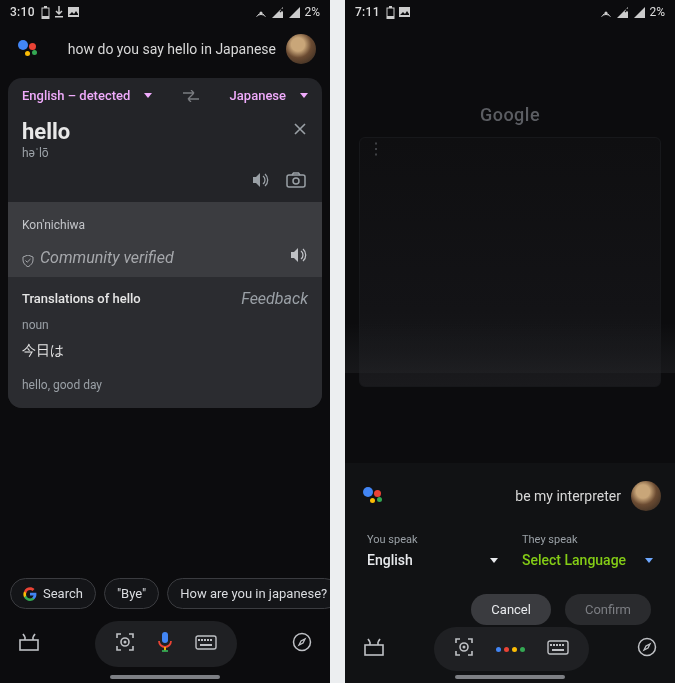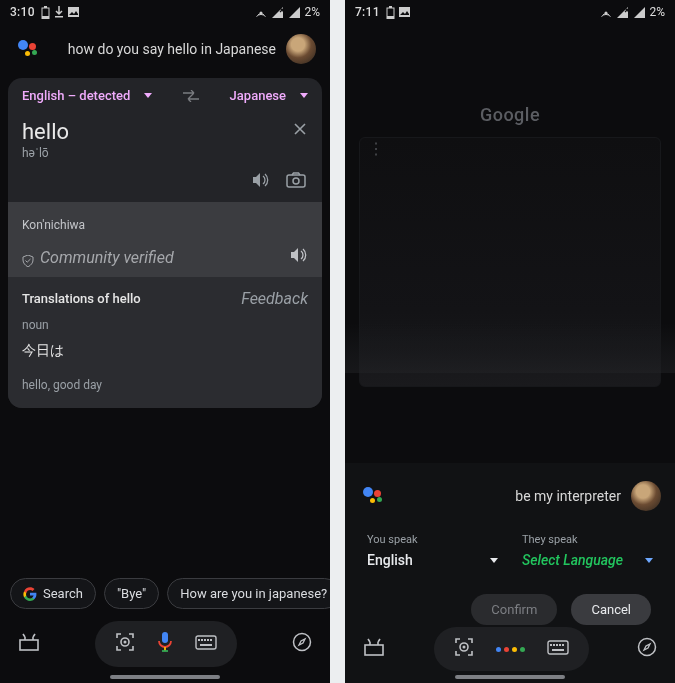--- a/index.html
+++ b/index.html
@@ -50,21 +50,21 @@
     background:#232428;
   }
   .lang-row {
     display:flex; align-items:center; padding:10px 14px;
     color:#1a73e8; font-size:13px;
   }
   .lang-sel { display:flex; align-items:center; gap:14px; color:#f0abfc; font-weight:500;}
   .lang-row .swap { flex:1; display:flex; justify-content:center; color:#7a7c80;}
   .chev-down { width:0;height:0;border-left:4px solid transparent;border-right:4px solid transparent;border-top:5px solid currentColor;}
   .src-row { padding: 6px 14px 8px 14px; display:flex; flex-direction:column; position:relative;}
-  .src-word { color:#e8e8e8; font-size:22px; font-weight:400;}
+  .src-word { color:#e8e8e8; font-size:22px; font-weight:700;}
   .phon { color:#9aa0a6; font-size:12px; margin-top:2px;}
   .close-x { position:absolute; right:14px; top:8px; color:#9aa0a6; }
   .src-actions { display:flex; justify-content:flex-end; gap:16px; padding:4px 16px 10px 0; color:#9aa0a6;}
   .tgt-block { background:#3b3c40; padding:12px 14px 10px 14px; position:relative;}
   .tgt-word { color:#f0f0f0; font-size:20px; }
   .roman { color:#c3c5c9; font-size:12px; margin-top:4px;}
   .verified { display:flex; align-items:flex-end; gap:6px; color:#a6a8ac; font-size:16px; font-style:italic; margin-top:16px;}
   .tgt-speak { position:absolute; right:14px; bottom:10px; color:#bfc1c5;}
   .defs { background:#2b2c30; padding:12px 14px 16px 14px; color:#e6e6e6; font-size:13px;}
   .defs-head { display:flex; justify-content:space-between; align-items:center;}
@@ -115,21 +115,21 @@
     background:#111214; border-top-left-radius:0; 
     padding-top:8px; padding-bottom:58px;
   }
   .interp-form { padding:14px 22px 0 22px; }
   .speak-row { display:flex; gap:24px; }
   .speak-col { flex:1; }
   .speak-lbl { color:#9aa0a6; font-size:11px; }
   .speak-val { display:flex; align-items:center; justify-content:space-between;
     margin-top:6px; font-size:14px;}
   .speak-val.white { color:#e8eaed; font-weight:500;}
-  .speak-val.blue { color:#22c55e; font-weight:500;font-style:italic;}
+  .speak-val.blue { color:#84cc16; font-weight:500;}
   .btn-row { display:flex; justify-content:flex-end; gap:14px; margin-top:26px; padding-right:2px;}
   .pill-btn { border-radius:20px; padding:8px 20px; font-size:13px; background:#3a3b3f; color:#e8eaed;}
   .pill-btn.disabled { background:#2a2b2e; color:#7c7e83;}
   .dots4 { display:flex; gap:3px; align-items:center;}
   .dots4 span{ width:5px;height:5px;border-radius:50%;}
   .dots4 .b{background:#4285f4}.dots4 .r{background:#ea4335}.dots4 .y{background:#fbbc05}.dots4 .g{background:#34a853}
 
   .terrain {
     position:absolute; left:0; right:0; bottom:310px; height:50px;
     background:linear-gradient(180deg, transparent 0%, #1b1c1f 60%, #232427 100%);
@@ -386,22 +386,22 @@
         </div>
         <div class="speak-col">
           <div class="speak-lbl">They speak</div>
           <div class="speak-val blue">
             <span>Select Language</span>
             <span class="chev-down" style="color:#6ea8ff"></span>
           </div>
         </div>
       </div>
       <div class="btn-row">
+        <div class="pill-btn"><span>Cancel</span></div>
         <div class="pill-btn disabled"><span>Confirm</span></div>
-        <div class="pill-btn"><span>Cancel</span></div>
       </div>
     </div>
 
     <div class="assist-bar" style="bottom:12px;">
       <span class="mute"><svg width="22" height="18" viewBox="0 0 22 18">
             <rect x="2" y="7" width="18" height="10" fill="none" stroke="#bfc1c5" stroke-width="1.6"></rect>
             <path d="M7 7V4m8 3V4M5 1l2 3M17 1l-2 3" stroke="#bfc1c5" stroke-width="1.6"></path>
           </svg></span>
       <div class="assist-pill">
         <span class="mute"><svg width="20" height="20" viewBox="0 0 20 20">

